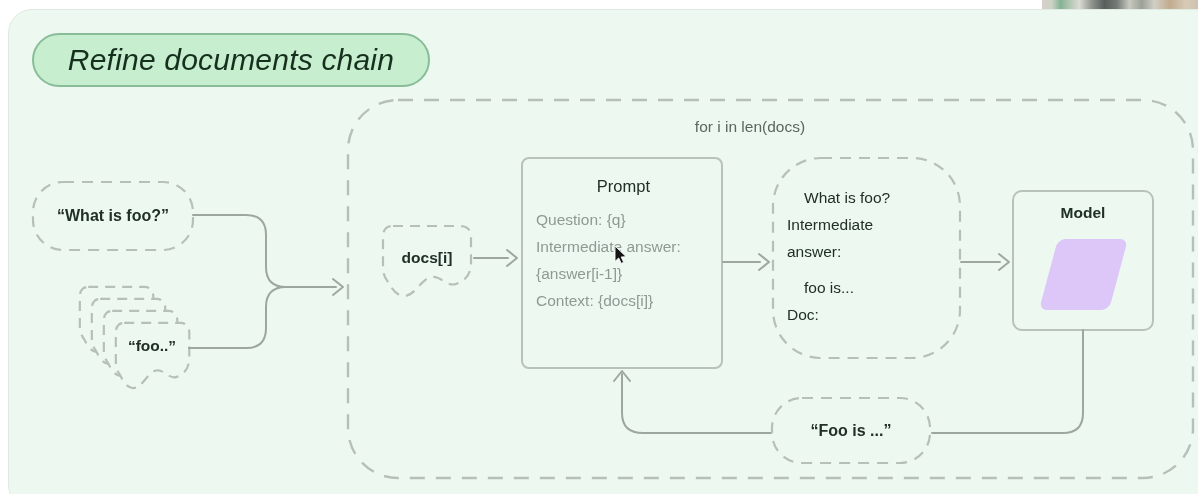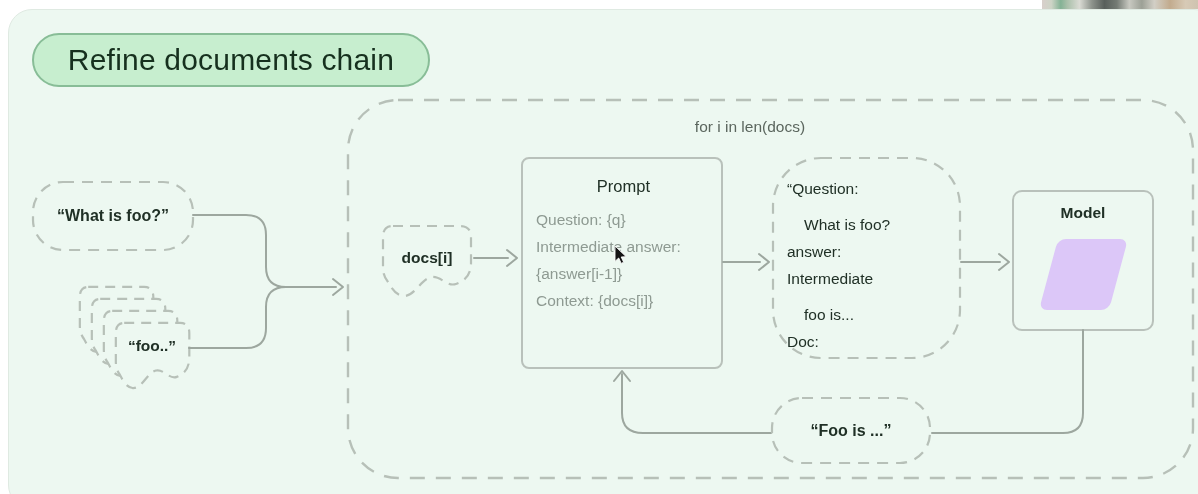--- a/index.html
+++ b/index.html
@@ -25,21 +25,21 @@
   .card{
     position:absolute; left:8px; top:9px; width:1210px; height:500px;
     background:var(--card-bg); border:1px solid var(--card-border);
     border-radius:24px;
   }
   .badge{
     position:absolute; left:32px; top:33px; width:398px; height:54px;
     background:var(--badge-bg); border:2.5px solid var(--badge-border);
     border-radius:28px; display:flex; align-items:center; justify-content:center;
   }
-  .badge span{font-size:30px; font-weight:500; letter-spacing:.2px; color:#16301e;}
+  .badge span{font-size:30px; font-weight:500; letter-spacing:.2px; color:#16301e;font-style:italic;}
   svg.layer{position:absolute; left:0; top:0; width:1198px; height:494px;}
   .dashed{fill:none; stroke:var(--dash-stroke); stroke-width:2.2; stroke-dasharray:11 8;}
   .dashed-fill{fill:var(--card-bg); stroke:var(--dash-stroke); stroke-width:2.2; stroke-dasharray:10 7;}
   .container-dash{fill:none; stroke:var(--dash-stroke); stroke-width:2.4; stroke-dasharray:15 11;}
   .boxed{fill:var(--card-bg); stroke:var(--box-border); stroke-width:2;}
   .flow{fill:none; stroke:var(--line-stroke); stroke-width:2; stroke-linecap:round; stroke-linejoin:round;}
   .lbl{position:absolute; font-size:16px; color:var(--text-dark);font-weight:bold;}
   .centered{display:flex; align-items:center; justify-content:center; text-align:center;}
   .loop-header{position:absolute; left:660px; top:118px; width:180px; text-align:center;
     font-size:15.5px; color:var(--text-loop);}
@@ -128,24 +128,23 @@
 
 <div class="prompt-title">Prompt</div>
 <div class="prompt-body">
   <div>Question: {q}</div>
   <div>Intermediate answer:</div>
   <div>{answer[i-1]}</div>
   <div>Context: {docs[i]}</div>
 </div>
 
 <div class="inter-body">
-  <div>“Question:</div>
   <div class="ind">What is foo?</div>
+  <div>Intermediate</div>
   <div>answer:</div>
-  <div>Intermediate</div>
   <div class="ind">foo is...</div>
   <div>Doc:</div>
 </div>
 
 <div class="model-title">Model</div>
 
 <div class="lbl centered" style="left:772px; top:398px; width:158px; height:65px;">“Foo is ...”</div>
 
 <svg class="layer" viewBox="0 0 1198 494" style="pointer-events:none;">
   <path transform="translate(615,246)" d="M0,0 L0,15.4 L3.7,12 L6.2,17.4 L8.7,16.2 L6.2,11 L11.2,10.7 Z" fill="#151515" stroke="#ffffff" stroke-width="0.9"></path>

